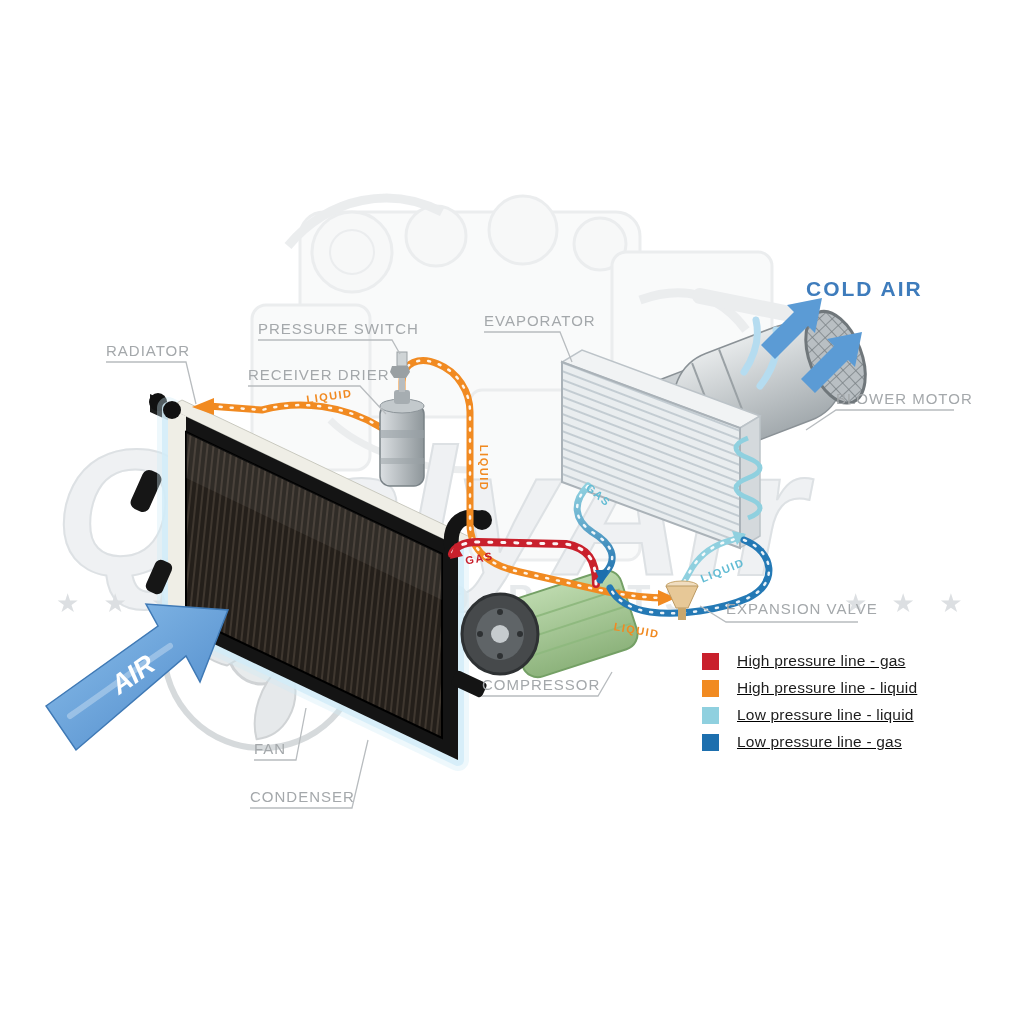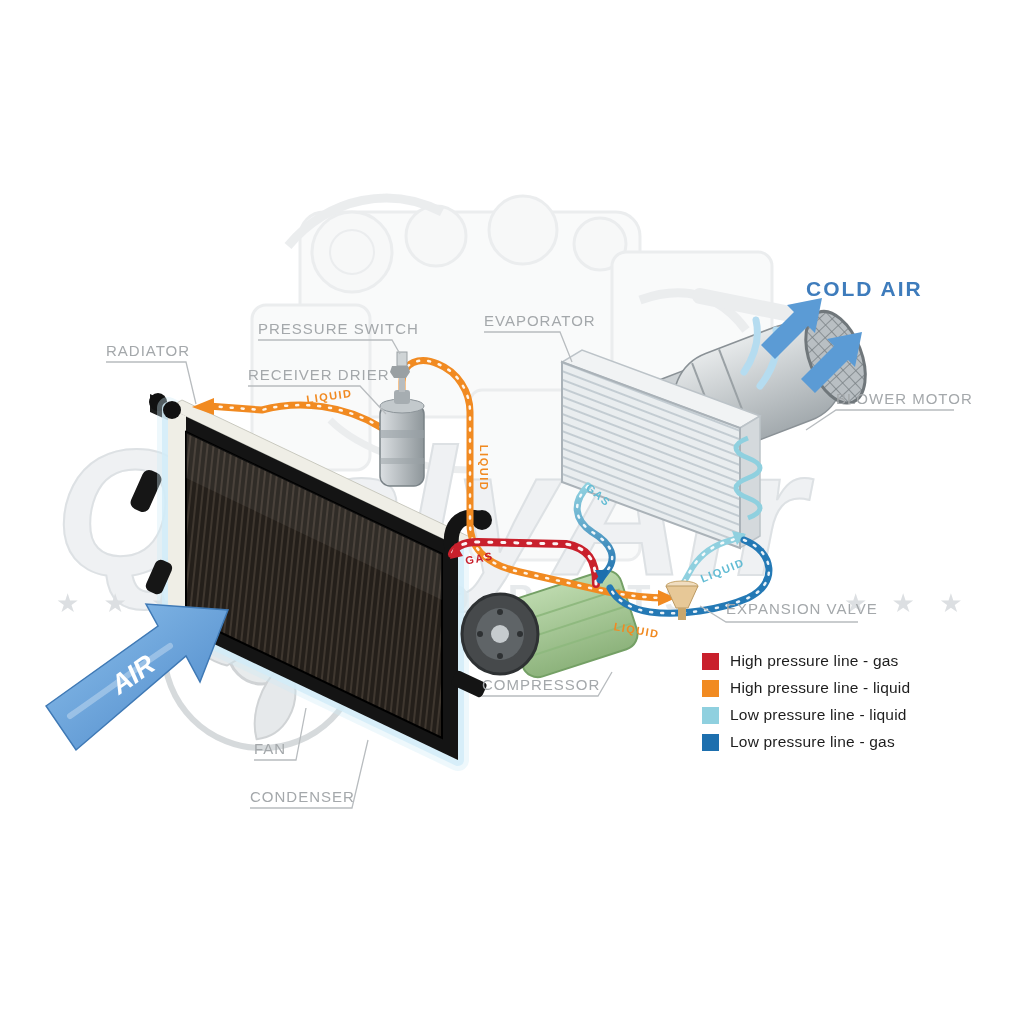--- a/index.html
+++ b/index.html
@@ -18,21 +18,21 @@
   .wm2{font-size:38px;font-weight:bold;fill:#e7eaec;letter-spacing:14px;}
   .stars{font-family:"DejaVu Sans",sans-serif;font-size:26px;fill:#dcdfe2;letter-spacing:8px;}
   .pipe-orange{stroke:#f18a21;stroke-width:7;fill:none;stroke-linecap:round;stroke-linejoin:round;}
   .pipe-red{stroke:#c9202c;stroke-width:8;fill:none;stroke-linecap:round;stroke-linejoin:round;}
   .pipe-lblue{stroke:#8fd0df;stroke-width:6;fill:none;stroke-linecap:round;stroke-linejoin:round;}
   .pipe-dblue{stroke:#2479b5;stroke-width:7;fill:none;stroke-linecap:round;stroke-linejoin:round;}
   .dash{stroke:#ffffff;stroke-width:2.5;stroke-dasharray:2 9;fill:none;opacity:.9;stroke-linecap:round;}
   .dash-red{stroke:#ffffff;stroke-width:3;stroke-dasharray:3 10;fill:none;opacity:.95;stroke-linecap:round;}
   .leader{stroke:#b8bcbf;stroke-width:1.3;fill:none;}
   .legend{position:absolute;left:702px;top:652px;display:flex;flex-direction:column;gap:9px;}
-  .legend-row{display:flex;align-items:center;gap:11px;}
+  .legend-row{display:flex;align-items:center;gap:18px;text-decoration:underline;}
   .swatch{width:17px;height:17px;flex:0 0 17px;}
   .legend-label{font-size:15.5px;color:#1d1d1d;letter-spacing:.2px;}
 </style>
 </head>
 <body>
 
 <div class="canvas">
 <svg class="scene" width="1024" height="1024" viewBox="0 0 1024 1024">
   <defs>
     <pattern id="finPat" width="6" height="6" patternUnits="userSpaceOnUse" patternTransform="rotate(6)">

